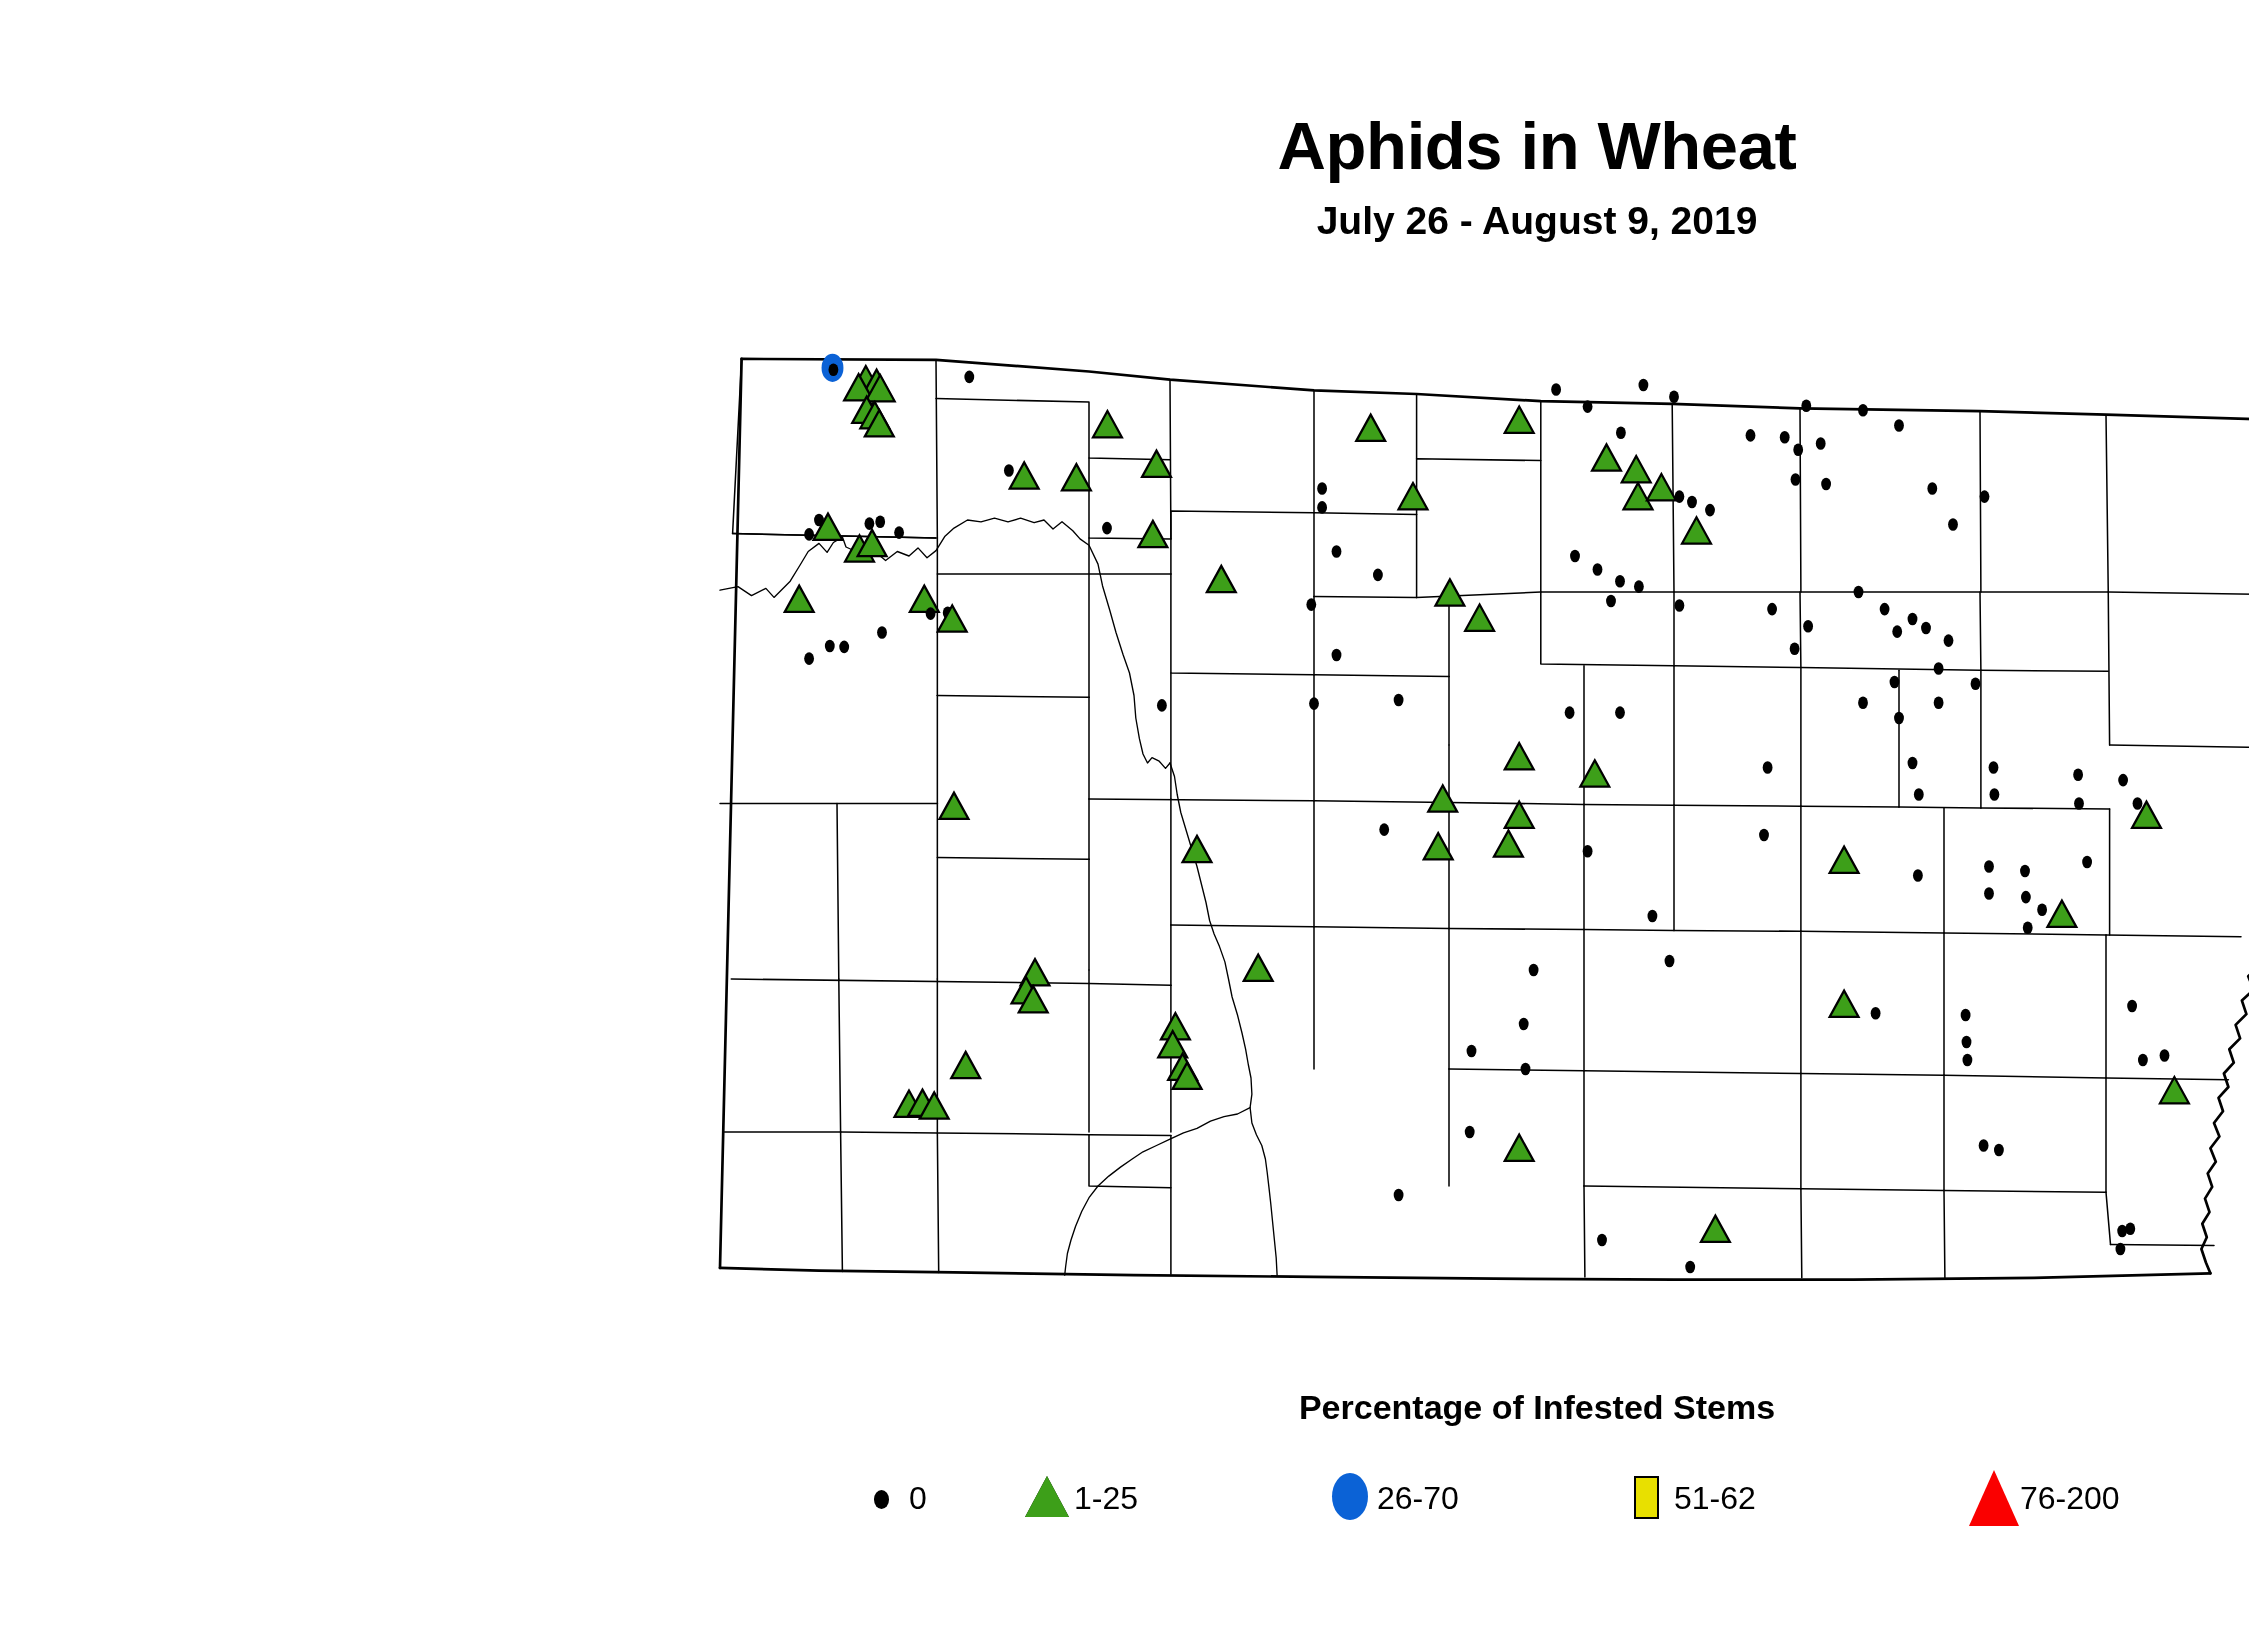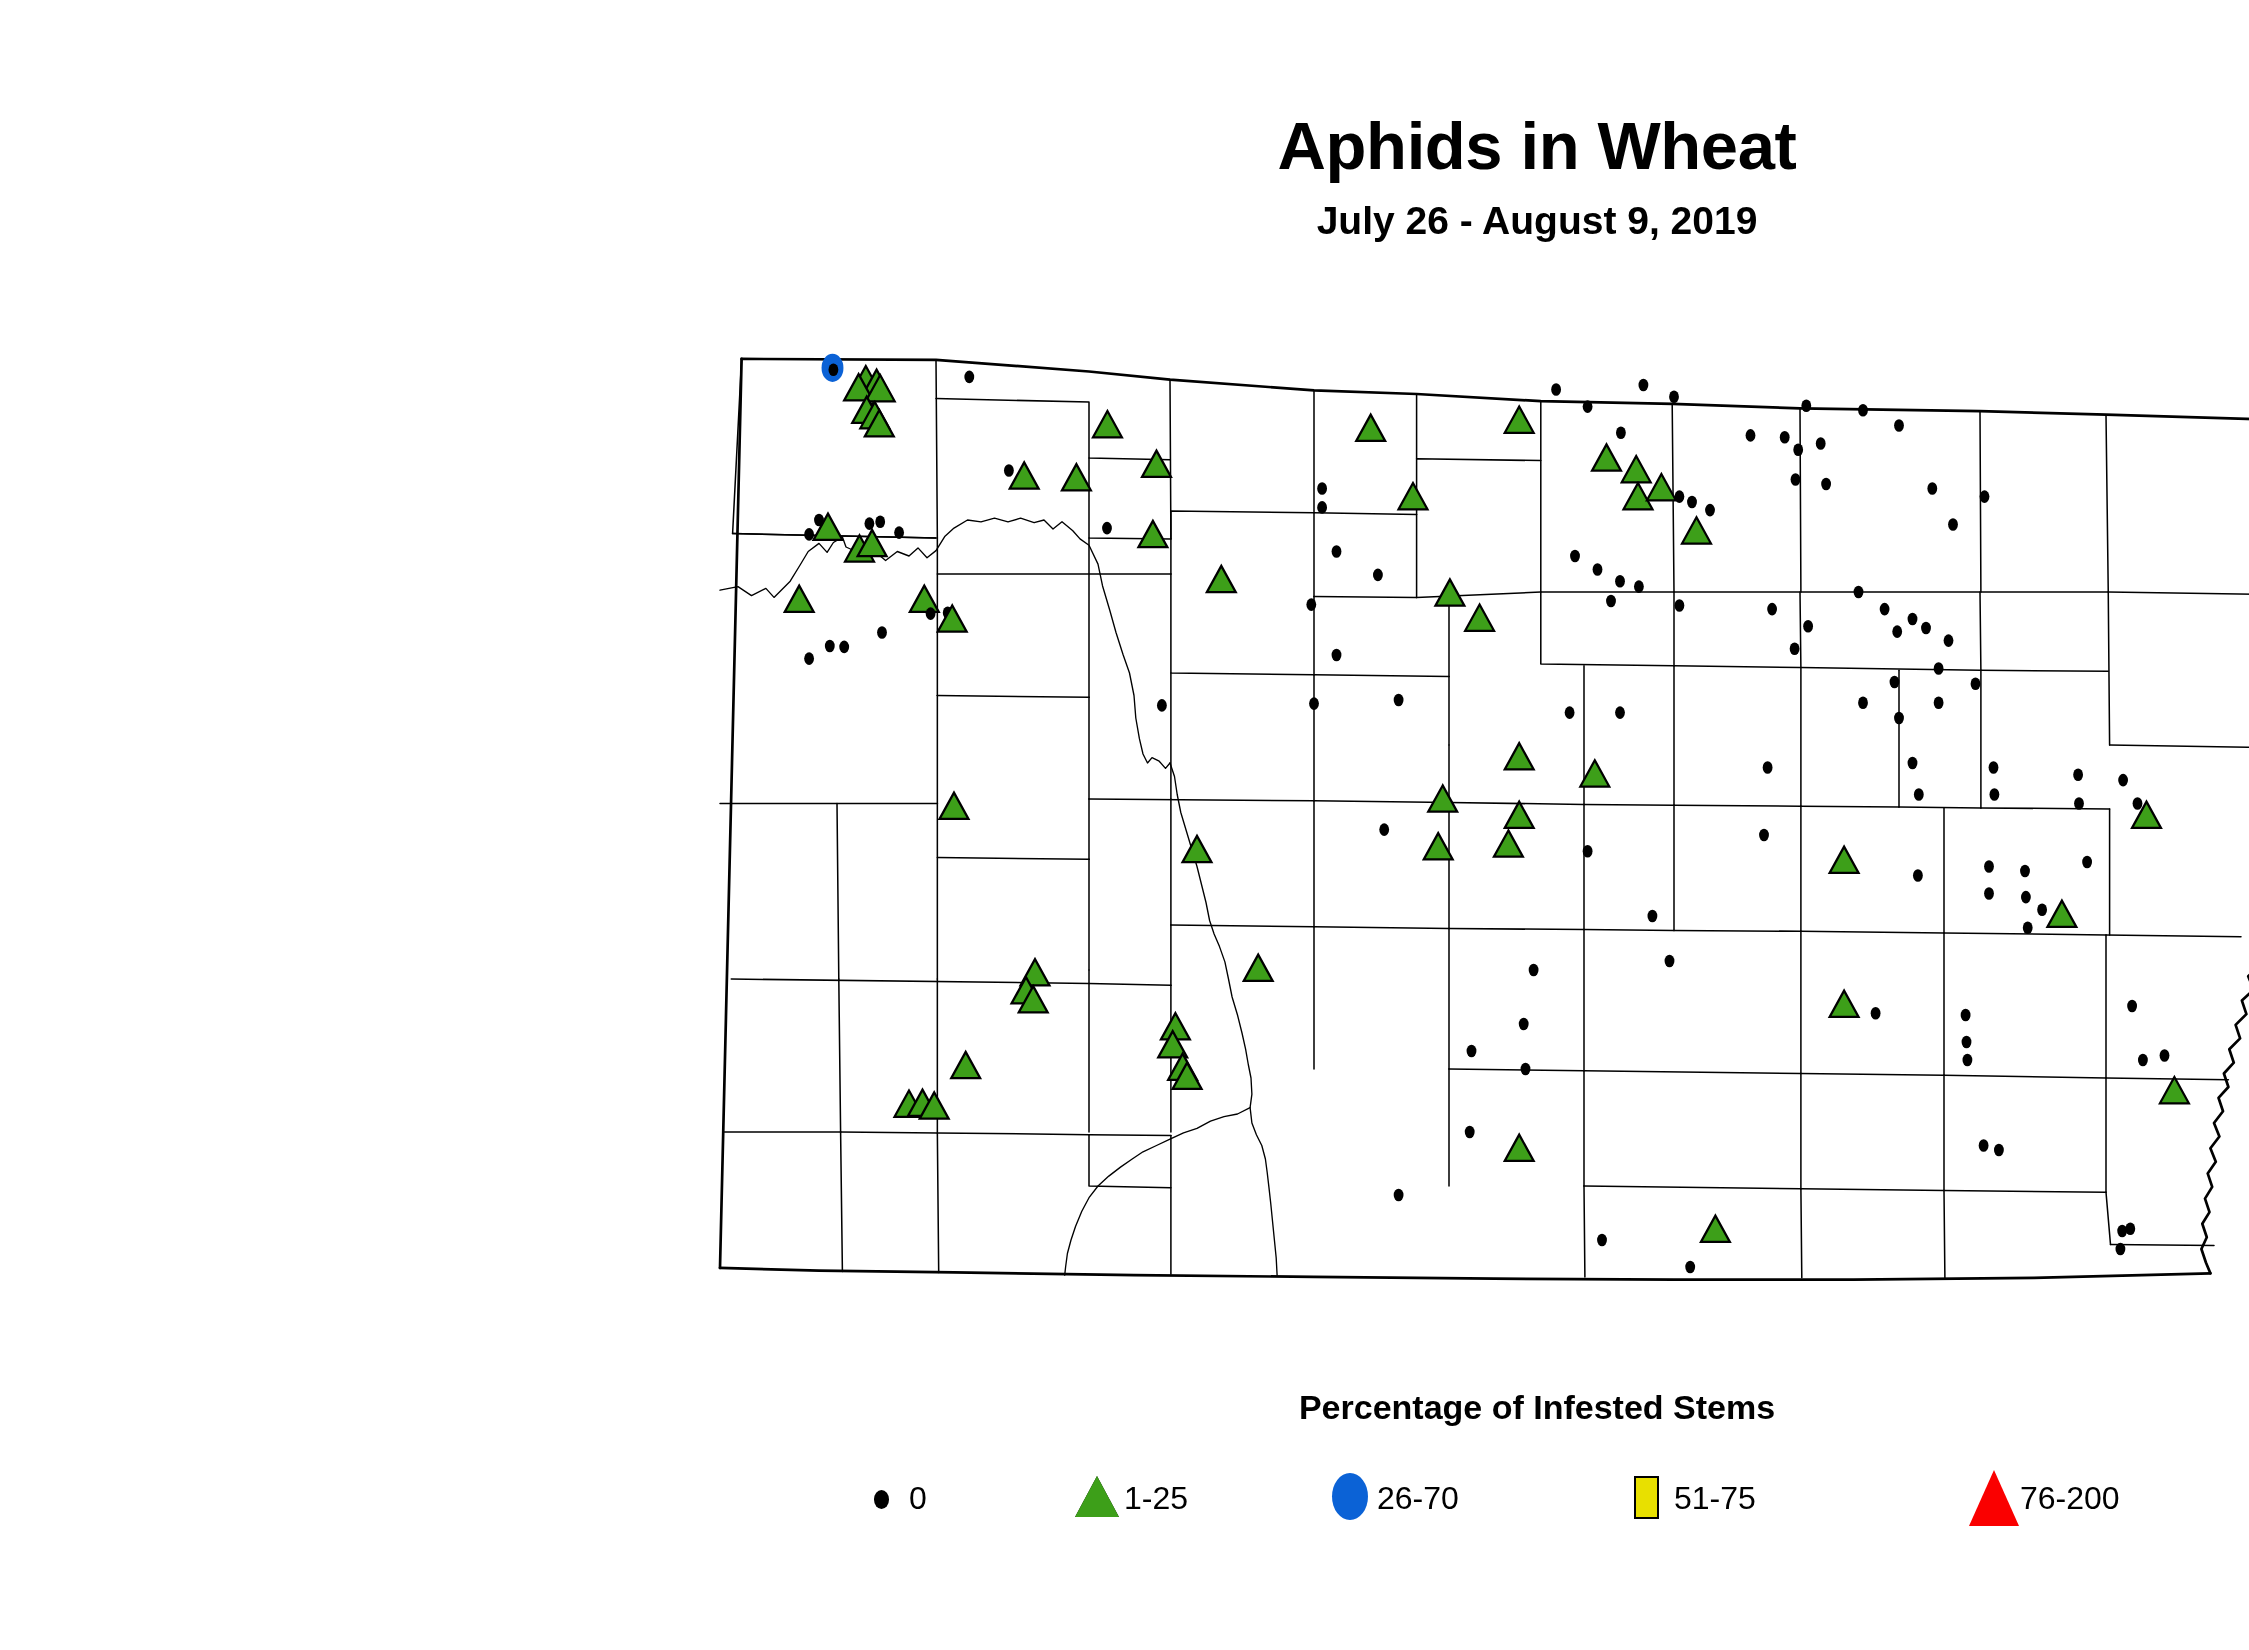--- a/index.html
+++ b/index.html
@@ -541,39 +541,39 @@
     <div id="legend-title">Percentage of Infested Stems</div>
     <div id="legend-items">
 
       <div class="legend-item" style="left:855px;">
         <span class="swatch">
             <span class="sw-dot"></span>
           </span>
         <span class="lbl">0</span>
       </div>
 
-      <div class="legend-item" style="left:1070px;">
+      <div class="legend-item" style="left:1020px;">
         <span class="swatch">
             <span class="sw-tri-green"></span>
           </span>
         <span class="lbl">1-25</span>
       </div>
 
       <div class="legend-item" style="left:1323px;">
         <span class="swatch">
             <span class="sw-circ-blue"></span>
           </span>
         <span class="lbl">26-70</span>
       </div>
 
       <div class="legend-item" style="left:1620px;">
         <span class="swatch">
             <span class="sw-sq-yellow"></span>
           </span>
-        <span class="lbl">51-75</span>
+        <span class="lbl">51-62</span>
       </div>
 
       <div class="legend-item" style="left:1966px;">
         <span class="swatch">
             <span class="sw-tri-red"></span>
           </span>
         <span class="lbl">76-200</span>
       </div>
 
     </div>

